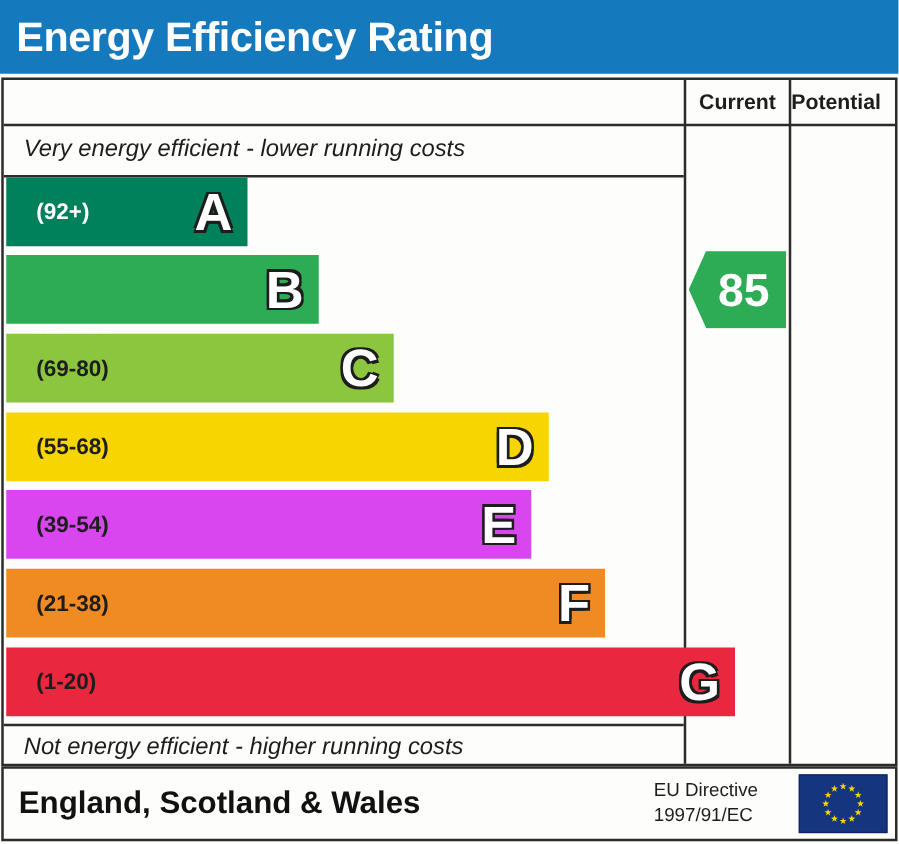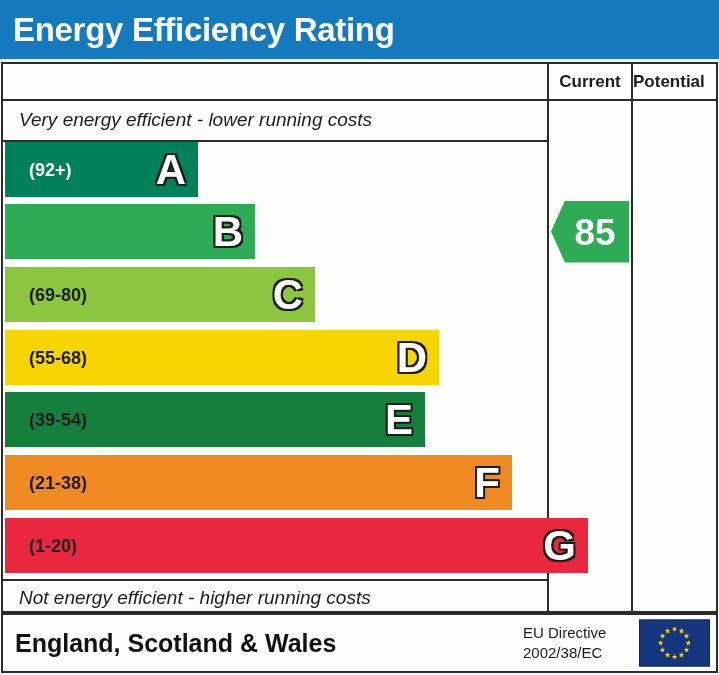--- a/index.html
+++ b/index.html
@@ -243,45 +243,45 @@
           <span class="band-letter">B</span>
         </div>
         <div class="band" style="top: 125px; width: 310px; background: rgb(140, 198, 62);">
           <span class="band-range" style="color: rgb(29, 29, 29);">(69-80)</span>
           <span class="band-letter">C</span>
         </div>
         <div class="band" style="top: 188px; width: 434px; background: rgb(246, 213, 0);">
           <span class="band-range" style="color: rgb(29, 29, 29);">(55-68)</span>
           <span class="band-letter">D</span>
         </div>
-        <div class="band" style="top: 250px; width: 420px; background: #15803d;">
+        <div class="band" style="top: 250px; width: 420px; background: #d946ef;">
           <span class="band-range" style="color: rgb(29, 29, 29);">(39-54)</span>
           <span class="band-letter">E</span>
         </div>
-        <div class="band" style="top: 313px; width: 479px; background: rgb(239, 139, 34); padding-left: 28px;">
+        <div class="band" style="top: 313px; width: 479px; background: rgb(239, 139, 34);">
           <span class="band-range" style="color: rgb(29, 29, 29);">(21-38)</span>
           <span class="band-letter">F</span>
         </div>
         <div class="band" style="top: 376px; width: 539px; background: rgb(233, 39, 63); padding-left: 44px;">
           <span class="band-range" style="color: rgb(29, 29, 29);">(1-20)</span>
           <span class="band-letter">G</span>
         </div>
       </div>
 
     <div class="rating" id="rating-current" style="background: rgb(45, 171, 85); left: 548px; width: 78px; top: 136.5px;">
       <div class="rating-value">85</div>
     </div>
 
   </div>
 
   <div class="footer">
     <div class="footer-region">England, Scotland &amp; Wales</div>
     <div class="footer-directive">
       <div>EU Directive</div>
-      <div>2002/38/EC</div>
+      <div>1997/91/EC</div>
     </div>
     <div class="eu-flag">
       <svg width="100%" height="100%" viewBox="0 0 71 47">
         <g id="eu-stars">
             <path d="M35.50 5.90 L36.23 8.00 L38.45 8.04 L36.68 9.38 L37.32 11.51 L35.50 10.24 L33.68 11.51 L34.32 9.38 L32.55 8.04 L34.77 8.00 Z" fill="#f5d800"></path>
             <path d="M42.75 7.84 L43.48 9.94 L45.70 9.98 L43.93 11.33 L44.57 13.45 L42.75 12.18 L40.93 13.45 L41.57 11.33 L39.80 9.98 L42.02 9.94 Z" fill="#f5d800"></path>
             <path d="M48.06 13.15 L48.79 15.25 L51.01 15.29 L49.24 16.63 L49.88 18.76 L48.06 17.49 L46.24 18.76 L46.88 16.63 L45.11 15.29 L47.33 15.25 Z" fill="#f5d800"></path>
             <path d="M50.00 20.40 L50.73 22.50 L52.95 22.54 L51.18 23.88 L51.82 26.01 L50.00 24.74 L48.18 26.01 L48.82 23.88 L47.05 22.54 L49.27 22.50 Z" fill="#f5d800"></path>
             <path d="M48.06 27.65 L48.79 29.75 L51.01 29.79 L49.24 31.13 L49.88 33.26 L48.06 31.99 L46.24 33.26 L46.88 31.13 L45.11 29.79 L47.33 29.75 Z" fill="#f5d800"></path>
             <path d="M42.75 32.96 L43.48 35.05 L45.70 35.10 L43.93 36.44 L44.57 38.57 L42.75 37.30 L40.93 38.57 L41.57 36.44 L39.80 35.10 L42.02 35.05 Z" fill="#f5d800"></path>

